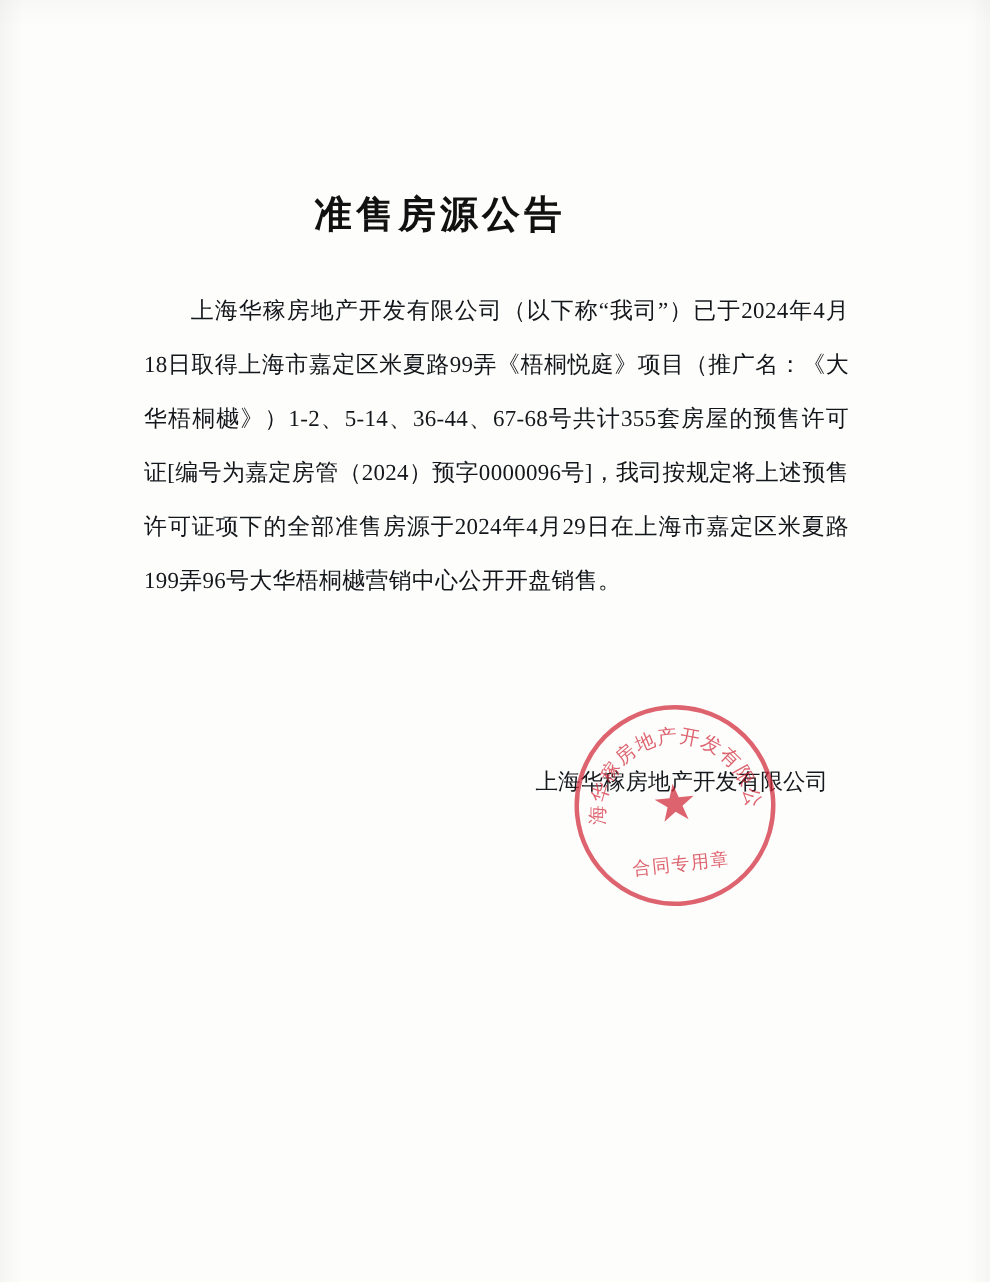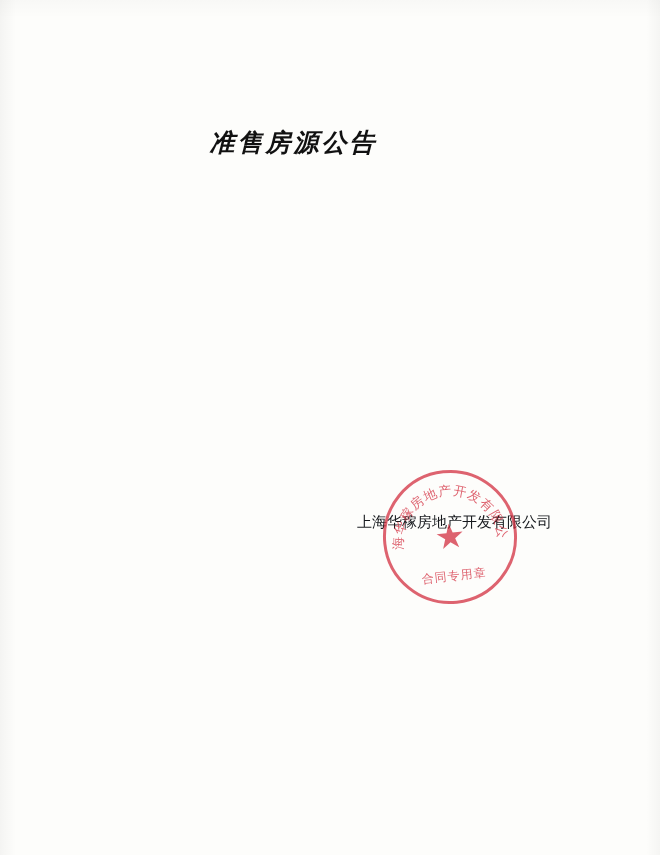--- a/index.html
+++ b/index.html
@@ -34,21 +34,20 @@
     position: absolute;
     top: 126px;
     left: 0;
     width: 587px;
     text-align: center;
     font-size: 25px;
     font-weight: bold;
     letter-spacing: 3px;
     color: #111111;
     font-family: "Liberation Serif", "DejaVu Serif", serif;
-    font-style: italic;
   }
   .body-block {
     position: absolute;
     left: 96px;
     width: 470px;
     color: #13161a;
     font-size: 15.3px;
     line-height: 36px;
     text-align: justify;
     text-justify: inter-ideograph;
@@ -119,20 +118,21 @@
     letter-spacing: 1px;
   }
 </style>
 </head>
 <body>
 
 <div id="page">
 
   <div class="doc-title">准售房源公告</div>
 
+  <div class="body-block" id="para1"><span class="indent"></span><span>上海华稼房地产开发有限公司（以下称“我司”）已于2024年4月18日取得上海市嘉定区米夏路99弄《梧桐悦庭》项目（推广名：《大华梧桐樾》）1-2、5-14、36-44、67-68号共计355套房屋的预售许可证[编号为嘉定房管（2024）预字0000096号]，我司按规定将上述预售许可证项下的全部准售房源于2024年4月29日在上海市嘉定区米夏路199弄96号大华梧桐樾营销中心公开开盘销售。</span></div>
 
 
   <div class="sign-block" id="sign-company">上海华稼房地产开发有限公司</div>
 
   <div class="seal">
     <div class="seal-inner">
       <svg class="seal-arc" viewBox="0 0 128 128">
         <defs>
           <path id="arcpath" d="M 16,70 A 48,48 0 0 1 112,70" fill="none"></path>
         </defs>

